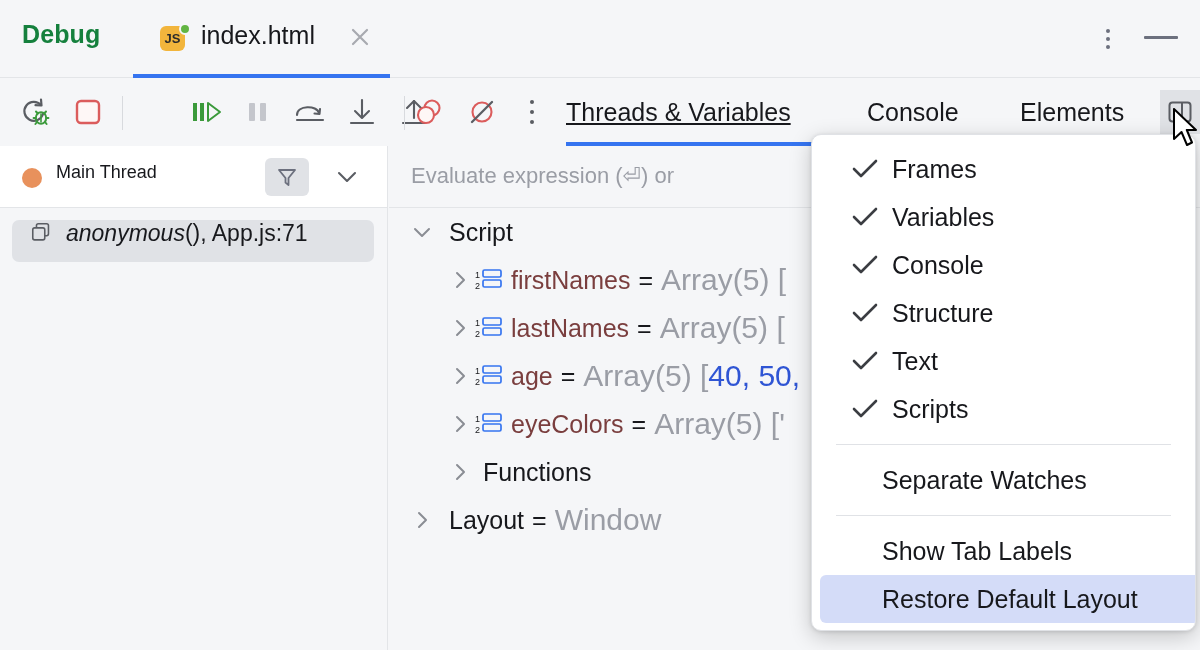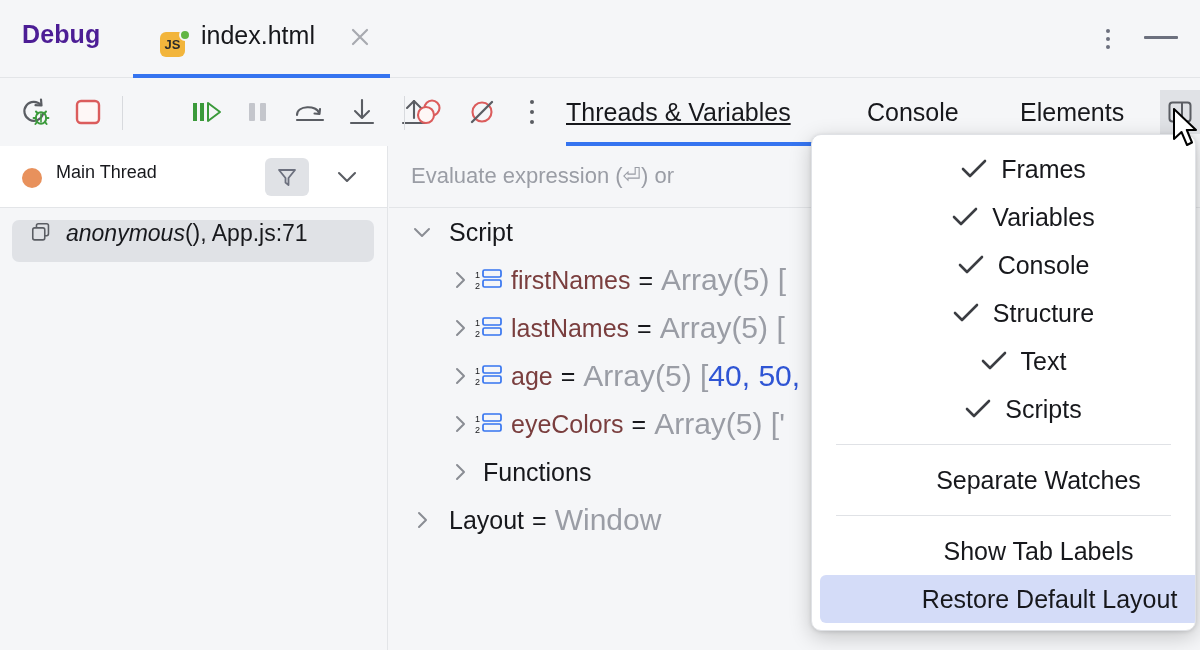--- a/index.html
+++ b/index.html
@@ -18,33 +18,33 @@
 
   
   .titlebar {
     position: absolute; left: 0; top: 0;
     width: 1200px; height: 78px;
     background: #F5F6F8;
     border-bottom: 1px solid #E3E5E8;
   }
   .titlebar-label {
     position: absolute; left: 22px; top: 20px;
-    font-size: 25px; font-weight: bold; color: #4c1d95;
+    font-size: 25px; font-weight: bold; color: #15803d;
     letter-spacing: .1px;
   }
   .tab-item {
     position: absolute; left: 133px; top: 0;
     width: 257px; height: 78px;
   }
   .tab-underline {
     position: absolute; left: 0; bottom: 0;
     width: 257px; height: 4px; background: #3574F0;
   }
   .js-badge {
-    position: absolute; left: 27px; top: 29px;
+    position: absolute; left: 27px; top: 23px;
     width: 28px; height: 28px;
   }
   .js-badge .sq {
     position: absolute; left: 0; top: 3px;
     width: 25px; height: 25px; border-radius: 6px;
     background: #F2B53C;
   }
   .js-badge .js-txt {
     position: absolute; left: 0; top: 3px;
     width: 25px; height: 25px;
@@ -219,21 +219,20 @@
     box-shadow: 0 6px 22px rgba(0,0,0,.20), 0 1px 4px rgba(0,0,0,.12);
     border: 1px solid #E0E2E6;
     overflow: hidden;
   }
   .menu-item {
     position: relative;
     height: 48px;
     display: flex; align-items: center;
     font-size: 25px; color: #17181C;
     white-space: nowrap;
-    justify-content: center;
   }
   .menu-check {
     width: 34px; margin-left: 36px; margin-right: 10px;
     flex: 0 0 auto; display: flex; align-items: center; justify-content: center;
   }
   .menu-label-indent { margin-left: 70px; }
   .menu-sep {
     height: 1px; background: #E0E2E6;
     margin: 11px 24px;
   }

